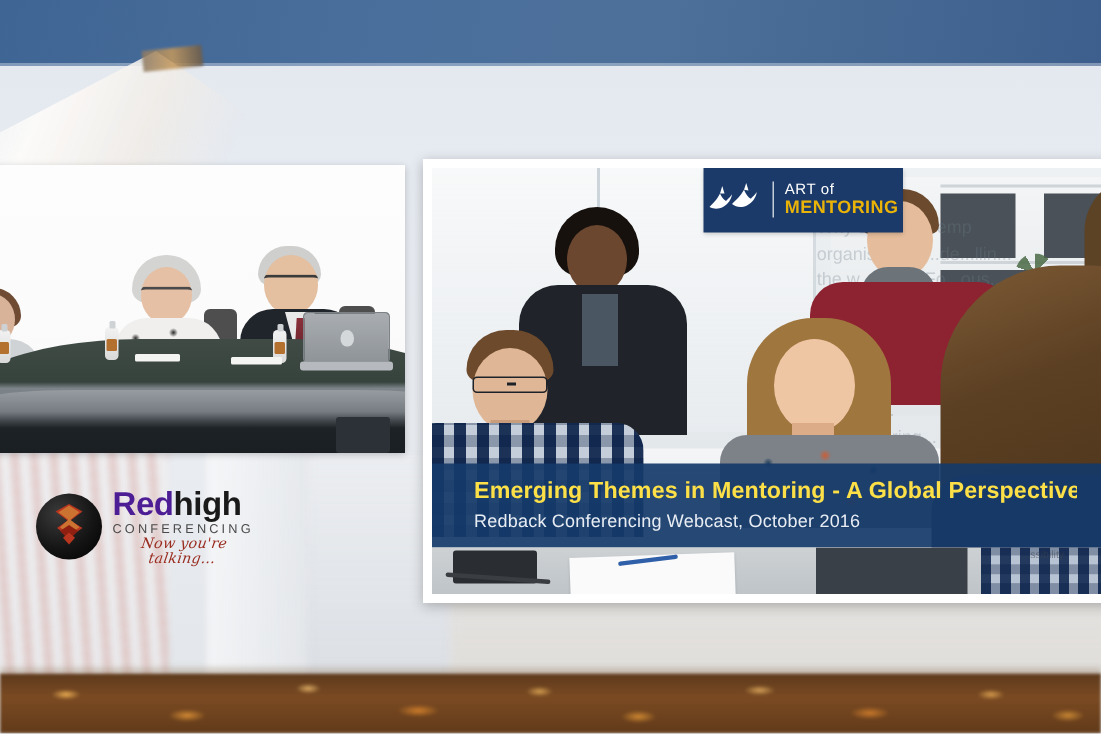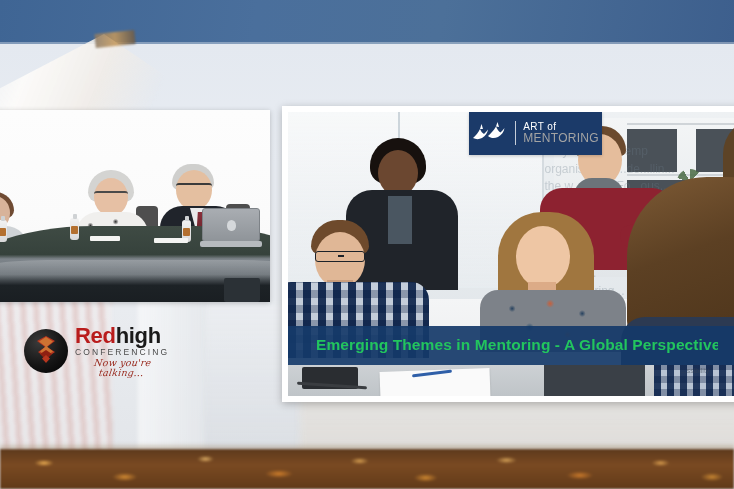--- a/index.html
+++ b/index.html
@@ -365,33 +365,33 @@
     padding: 0 8px;
     box-shadow: 0 1px 3px rgba(0,0,0,.2);
   }
   .am-birds { width: 36px; height: 22px; flex: 0 0 auto; }
   .am-div { width: 1.5px; height: 24px; background: rgba(255,255,255,.75); flex:0 0 auto; }
   .am-text { display:flex; flex-direction:column; line-height:1.05; }
   .am-art {
     color:#ffffff; font-size:10px; font-weight:normal; letter-spacing:.4px;
   }
   .am-mentoring {
-    color:#a3a3a3; font-size:12px; font-weight:normal; letter-spacing:.3px;
+    color:#eab308; font-size:12px; font-weight:bold; letter-spacing:.3px;
   }
 
   
   .title-band {
     position:absolute;
     left: 0; bottom: 11%;
     width: 100%;
     background: rgba(21,58,105,0.92);
     padding: 9px 28px 10px 28px;
   }
   .title-main {
-    color:#22c55e;
+    color:#fde047;
     font-size: 15.5px;
     font-weight: bold;
     letter-spacing: .1px;
     white-space: nowrap;
     overflow: hidden;
     line-height: 1.25;
   }
   .title-sub {
     color:#e8edf4;
     font-size: 12px;
@@ -441,21 +441,21 @@
     background: radial-gradient(circle at 34% 30%, #3a3a3a 0%, #151515 55%, #000000 100%);
     flex:0 0 auto;
   }
   .rb-spider {
     position:absolute; left:50%; top:50%;
     transform: translate(-50%,-50%);
     width: 20px; height: 30px;
   }
   .rb-words { display:flex; flex-direction:column; line-height:1; }
   .rb-name { font-size: 22px; font-weight:bold; letter-spacing:-0.3px; }
-  .rb-red { color:#b91c1c; }
+  .rb-red { color:#4c1d95; }
   .rb-black { color:#1a1a1a; }
   .rb-conf {
     font-size: 8.5px; letter-spacing: 2.1px; color:#4a4a4a;
     margin-top:1px; text-align:right;
   }
   .rb-tag {
     font-family: "DejaVu Serif", serif;
     font-style: italic;
     font-size: 9.5px;
     color:#9a2c20;
@@ -615,20 +615,21 @@
         </svg>
         <div class="am-div"></div>
         <div class="am-text">
           <span class="am-art">ART of</span>
           <span class="am-mentoring">MENTORING</span>
         </div>
       </div>
 
       <div class="title-band">
         <div class="title-main">Emerging Themes in Mentoring - A Global Perspective</div>
+        <div class="title-sub">Redback Conferencing Webcast, October 2016</div>
       </div>
 
       <div class="slide-foot">
         <div class="sf-dark"></div>
         <div class="sf-plaid"></div>
         <div class="sf-laptop"></div>
         <div class="sf-cable"></div>
         <div class="sf-paper"></div>
         <div class="sf-pen"></div>
         <div class="sf-ghosttext">...ssibility</div>

